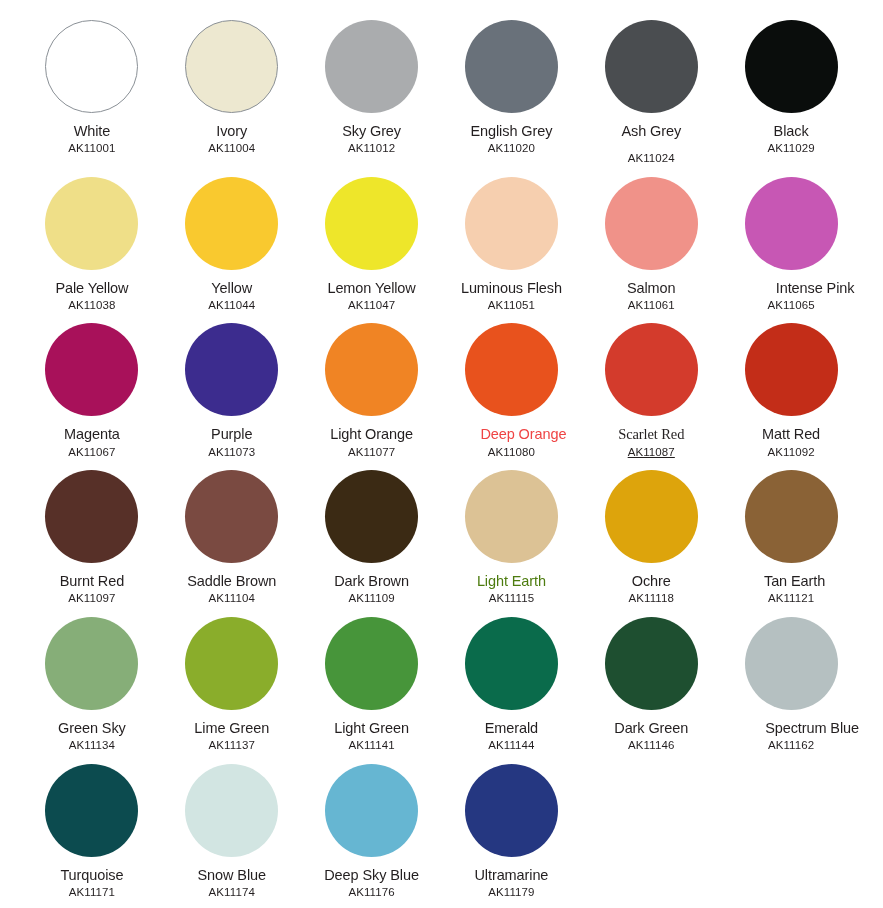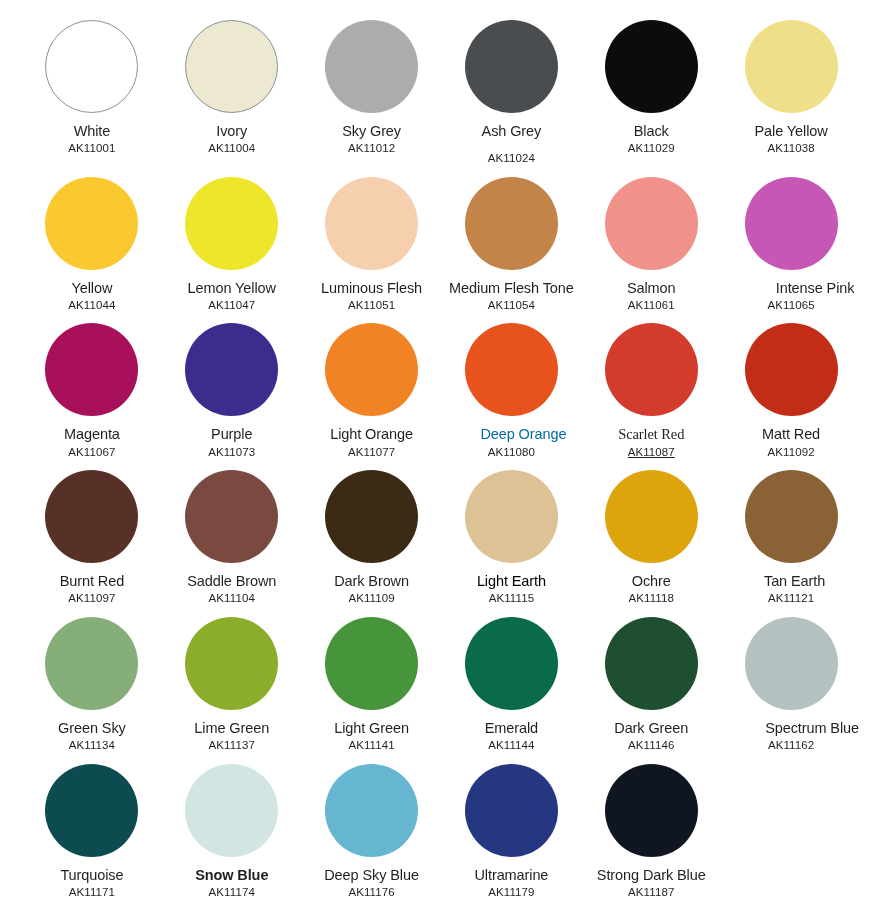--- a/index.html
+++ b/index.html
@@ -73,20 +73,25 @@
       <div class="dot outlined" style="background: rgb(237, 232, 208);"></div>
       <div class="name" style="color: rgb(35, 31, 32);">Ivory</div>
       <div class="code" style="color: rgb(35, 31, 32);">AK11004</div>
     </div>
     <div class="swatch-cell">
       <div class="dot" style="background: rgb(170, 172, 174);"></div>
       <div class="name" style="color: rgb(35, 31, 32);">Sky Grey</div>
       <div class="code" style="color: rgb(35, 31, 32);">AK11012</div>
     </div>
     <div class="swatch-cell">
+      <div class="dot" style="background: rgb(105, 113, 122);"></div>
+      <div class="name" style="color: rgb(35, 31, 32);">English Grey</div>
+      <div class="code" style="color: rgb(35, 31, 32);">AK11020</div>
+    </div>
+    <div class="swatch-cell">
       <div class="dot" style="background: rgb(74, 77, 80);"></div>
       <div class="name" style="color: rgb(35, 31, 32);">Ash Grey</div>
       <div class="code" style="color: rgb(35, 31, 32); margin-top: 14px;">AK11024</div>
     </div>
     <div class="swatch-cell">
       <div class="dot" style="background: rgb(10, 13, 12);"></div>
       <div class="name" style="color: rgb(35, 31, 32);">Black</div>
       <div class="code" style="color: rgb(35, 31, 32);">AK11029</div>
     </div>
     <div class="swatch-cell">
@@ -103,25 +108,20 @@
       <div class="dot" style="background: rgb(238, 230, 42);"></div>
       <div class="name" style="color: rgb(35, 31, 32);">Lemon Yellow</div>
       <div class="code" style="color: rgb(35, 31, 32);">AK11047</div>
     </div>
     <div class="swatch-cell">
       <div class="dot" style="background: rgb(246, 207, 175);"></div>
       <div class="name" style="color: rgb(35, 31, 32);">Luminous Flesh</div>
       <div class="code" style="color: rgb(35, 31, 32);">AK11051</div>
     </div>
     <div class="swatch-cell">
-      <div class="dot" style="background: rgb(195, 132, 74);"></div>
-      <div class="name" style="color: rgb(35, 31, 32);">Medium Flesh Tone</div>
-      <div class="code" style="color: rgb(35, 31, 32);">AK11054</div>
-    </div>
-    <div class="swatch-cell">
       <div class="dot" style="background: rgb(240, 146, 137);"></div>
       <div class="name" style="color: rgb(35, 31, 32);">Salmon</div>
       <div class="code" style="color: rgb(35, 31, 32);">AK11061</div>
     </div>
     <div class="swatch-cell">
       <div class="dot" style="background: rgb(199, 87, 180);"></div>
       <div class="name" style="color: rgb(35, 31, 32); padding-left: 48px;">Intense Pink</div>
       <div class="code" style="color: rgb(35, 31, 32);">AK11065</div>
     </div>
     <div class="swatch-cell">
@@ -134,21 +134,21 @@
       <div class="name" style="color: rgb(35, 31, 32);">Purple</div>
       <div class="code" style="color: rgb(35, 31, 32);">AK11073</div>
     </div>
     <div class="swatch-cell">
       <div class="dot" style="background: rgb(240, 132, 36);"></div>
       <div class="name" style="color: rgb(35, 31, 32);">Light Orange</div>
       <div class="code" style="color: rgb(35, 31, 32);">AK11077</div>
     </div>
     <div class="swatch-cell">
       <div class="dot" style="background: rgb(232, 82, 29);"></div>
-      <div class="name" style="color: #0369a1; margin-left: 24px;">Deep Orange</div>
+      <div class="name" style="color: #ef4444; margin-left: 24px;">Deep Orange</div>
       <div class="code" style="color: rgb(35, 31, 32);">AK11080</div>
     </div>
     <div class="swatch-cell">
       <div class="dot" style="background: rgb(211, 59, 44);"></div>
       <div class="name" style="color: rgb(35, 31, 32); font-family: Liberation Serif, serif;">Scarlet Red</div>
       <div class="code" style="color: rgb(35, 31, 32); text-decoration: underline;">AK11087</div>
     </div>
     <div class="swatch-cell">
       <div class="dot" style="background: rgb(195, 45, 24);"></div>
       <div class="name" style="color: rgb(35, 31, 32);">Matt Red</div>
@@ -164,21 +164,21 @@
       <div class="name" style="color: rgb(35, 31, 32);">Saddle Brown</div>
       <div class="code" style="color: rgb(35, 31, 32);">AK11104</div>
     </div>
     <div class="swatch-cell">
       <div class="dot" style="background: rgb(59, 42, 20);"></div>
       <div class="name" style="color: rgb(35, 31, 32);">Dark Brown</div>
       <div class="code" style="color: rgb(35, 31, 32);">AK11109</div>
     </div>
     <div class="swatch-cell">
       <div class="dot" style="background: rgb(220, 194, 149);"></div>
-      <div class="name" style="color: #000000;">Light Earth</div>
+      <div class="name" style="color: #4d7c0f;">Light Earth</div>
       <div class="code" style="color: rgb(35, 31, 32);">AK11115</div>
     </div>
     <div class="swatch-cell">
       <div class="dot" style="background: rgb(221, 164, 12);"></div>
       <div class="name" style="color: rgb(35, 31, 32);">Ochre</div>
       <div class="code" style="color: rgb(35, 31, 32);">AK11118</div>
     </div>
     <div class="swatch-cell">
       <div class="dot" style="background: rgb(138, 98, 54);"></div>
       <div class="name" style="color: rgb(35, 31, 32); margin-left: 7px;">Tan Earth</div>
@@ -214,31 +214,26 @@
       <div class="name" style="color: rgb(35, 31, 32); margin-left: 42px;">Spectrum Blue</div>
       <div class="code" style="color: rgb(35, 31, 32);">AK11162</div>
     </div>
     <div class="swatch-cell">
       <div class="dot" style="background: rgb(12, 75, 79);"></div>
       <div class="name" style="color: rgb(35, 31, 32);">Turquoise</div>
       <div class="code" style="color: rgb(35, 31, 32);">AK11171</div>
     </div>
     <div class="swatch-cell">
       <div class="dot" style="background: rgb(210, 229, 226);"></div>
-      <div class="name" style="color: rgb(35, 31, 32); font-weight: bold;">Snow Blue</div>
+      <div class="name" style="color: rgb(35, 31, 32);">Snow Blue</div>
       <div class="code" style="color: rgb(35, 31, 32);">AK11174</div>
     </div>
     <div class="swatch-cell">
       <div class="dot" style="background: rgb(102, 182, 210);"></div>
       <div class="name" style="color: rgb(35, 31, 32);">Deep Sky Blue</div>
       <div class="code" style="color: rgb(35, 31, 32);">AK11176</div>
     </div>
     <div class="swatch-cell">
       <div class="dot" style="background: rgb(37, 55, 129);"></div>
       <div class="name" style="color: rgb(35, 31, 32);">Ultramarine</div>
       <div class="code" style="color: rgb(35, 31, 32);">AK11179</div>
     </div>
-    <div class="swatch-cell">
-      <div class="dot" style="background: rgb(16, 22, 33);"></div>
-      <div class="name" style="color: rgb(35, 31, 32);">Strong Dark Blue</div>
-      <div class="code" style="color: rgb(35, 31, 32);">AK11187</div>
-    </div>
   </div>
 
 </body></html>

